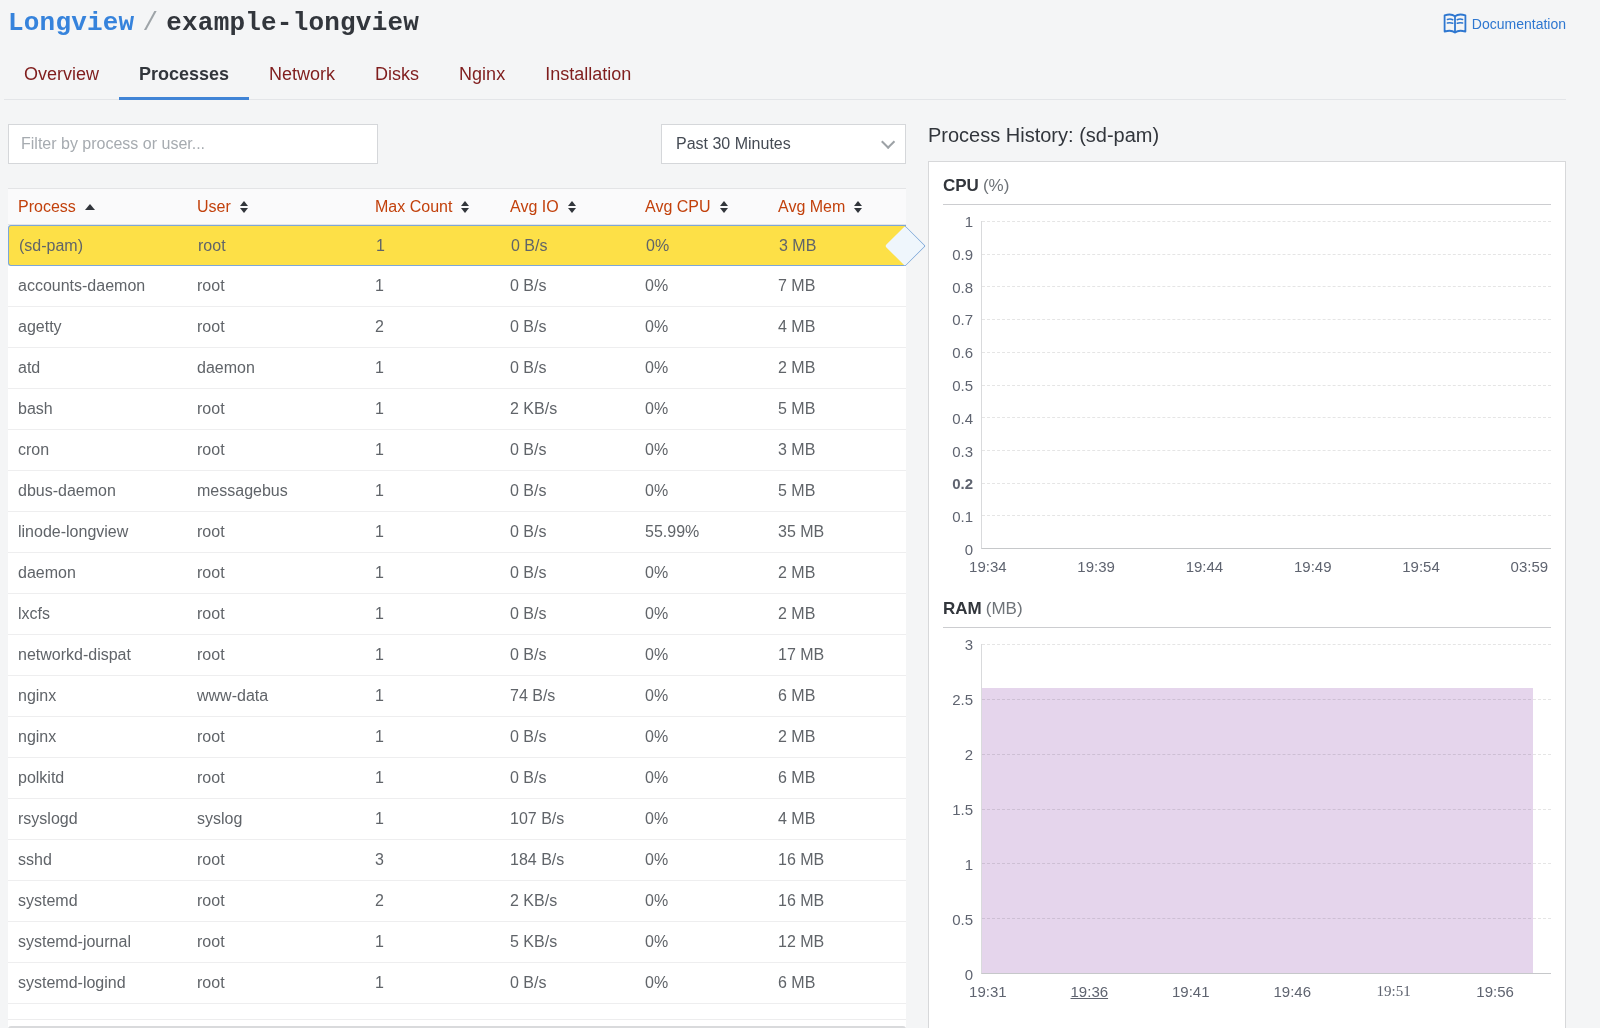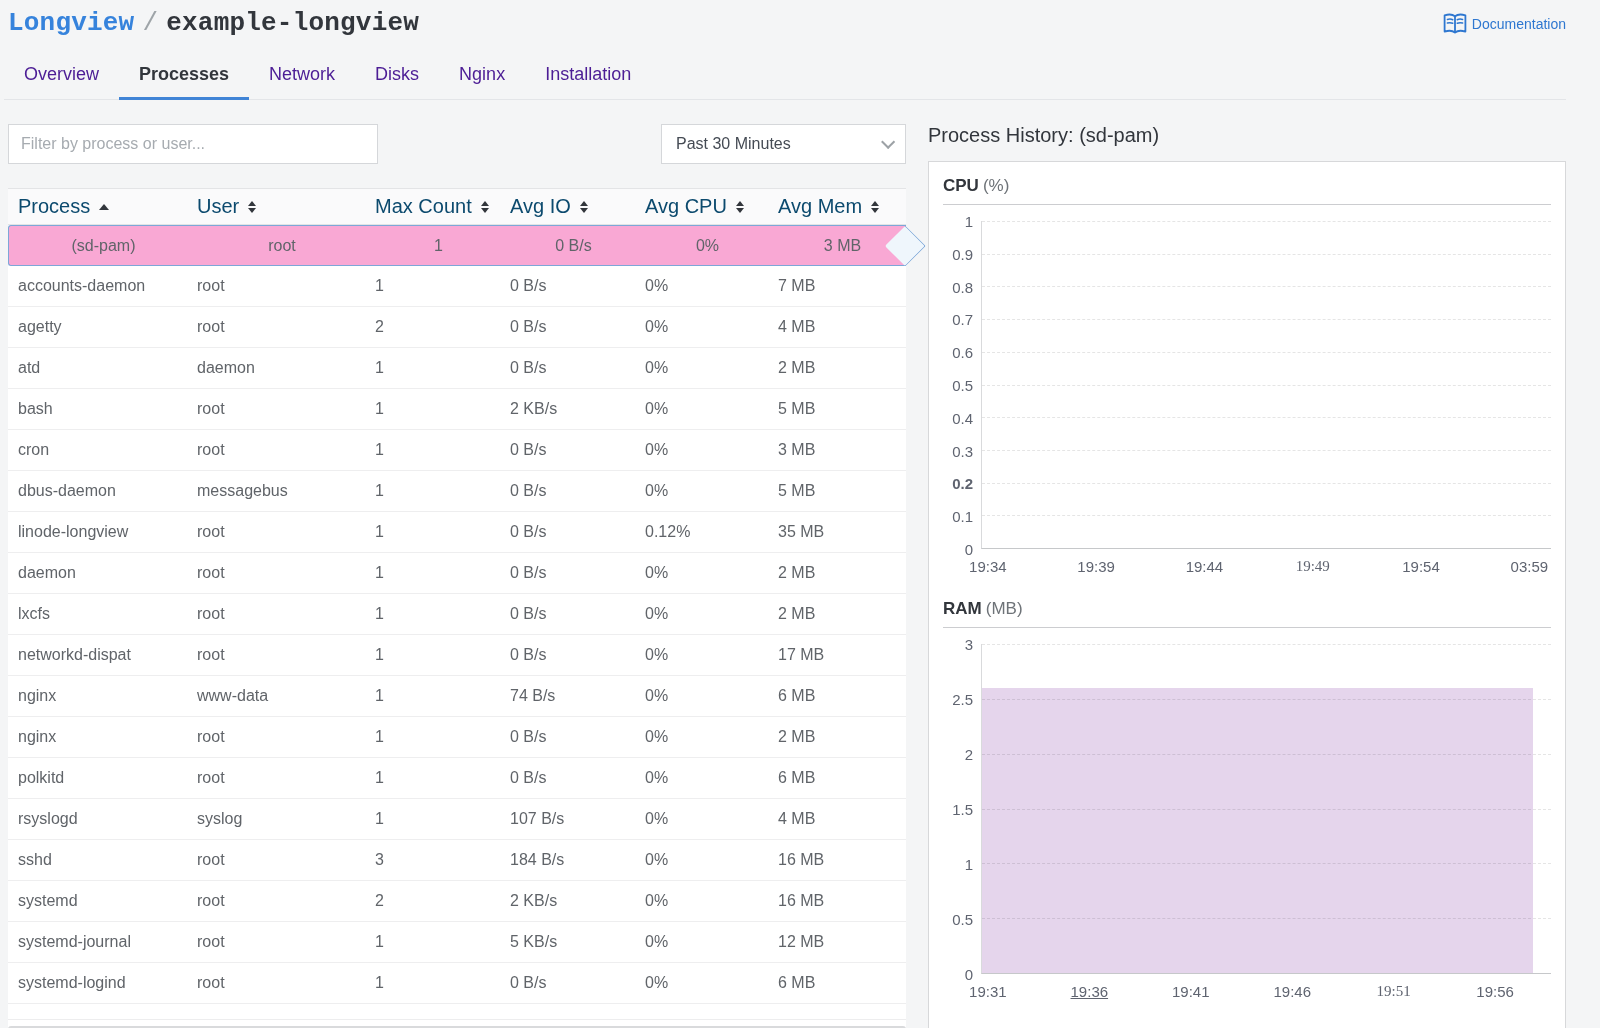--- a/index.html
+++ b/index.html
@@ -11,21 +11,21 @@
     padding:8px 34px 0 8px; height:48px; }
   .breadcrumb { font-size:26px; font-weight:bold; letter-spacing:.2px;font-family:Liberation Mono, monospace; }
   .crumb-section { color:#3683dc; cursor:pointer; }
   .crumb-sep { color:#9ea4a8; font-weight:400; padding:0 8px; }
   .crumb-entity { color:#32363c; }
   .doc-link { display:flex; align-items:center; gap:4px; color:#2e77d0;
     font-size:14px; margin-top:4px; cursor:pointer; }
 
   
   .tabs { display:flex; margin:6px 34px 0 4px; border-bottom:1px solid #e3e5e8; }
-  .tab { padding:10px 20px 12px; font-size:18px; color:#4c1d95; cursor:pointer;
+  .tab { padding:10px 20px 12px; font-size:18px; color:#7f1d1d; cursor:pointer;
     border-bottom:3px solid transparent; margin-bottom:-1px; white-space:nowrap; }
   .tab.active { color:#32363c; font-weight:bold; border-bottom-color:#4084d6; }
 
   
   .main { display:flex; align-items:flex-start; margin-top:24px; }
   .left-col { width:898px; margin-left:8px; flex:none; }
   .right-col { margin-left:22px; width:638px; flex:none; }
 
   
   .filter-row { display:flex; justify-content:space-between; margin-bottom:24px; }
@@ -36,33 +36,33 @@
     display:flex; align-items:center; justify-content:space-between; padding:0 14px;
     font-size:16px; color:#454b54; cursor:pointer; }
   .chev-down { width:10px; height:10px; border-right:2px solid #9da2a6;
     border-bottom:2px solid #9da2a6; transform:rotate(45deg) translateY(-3px); }
 
   
   .ptable { background:#fff; position:relative; }
   .thead, .trow { display:grid; grid-template-columns:179px 178px 135px 135px 133px 1fr;
     align-items:center; }
   .thead { height:37px; background:#fafafb; border-top:1px solid #e3e4e6;
-    border-bottom:1px solid #e3e4e6; font-size:20px; color:#0c4a6e; }
+    border-bottom:1px solid #e3e4e6; font-size:16px; color:#c2410c; }
   .hcell { padding-left:10px; display:flex; align-items:center; gap:9px; cursor:pointer; }
   .sorticons { display:flex; flex-direction:column; gap:2px; }
   .tri-up { width:0; height:0; border-left:4px solid transparent; border-right:4px solid transparent;
     border-bottom:5px solid #32363c; }
   .tri-down { width:0; height:0; border-left:4px solid transparent; border-right:4px solid transparent;
     border-top:5px solid #32363c; }
   .tri-single { border-bottom-width:6px; border-left-width:5px; border-right-width:5px; }
   .trow { height:41px; background:#fff; border-bottom:1px solid #eeeeef; font-size:16px;
     color:#606469; cursor:pointer; }
   .tcell { padding-left:10px; white-space:nowrap; overflow:hidden; }
-  .trow.selected { background:#f9a8d4; border:1px solid #7da7d8; border-right:none;
-    border-radius:3px 0 0 3px; position:relative; z-index:2;text-align:center; }
+  .trow.selected { background:#fde047; border:1px solid #7da7d8; border-right:none;
+    border-radius:3px 0 0 3px; position:relative; z-index:2; }
   .trow.selected::after { content:''; position:absolute; right:-14px; top:50%;
     width:28px; height:28px; transform:translateY(-50%) rotate(45deg);
     background:#eff6fc; border-top:1px solid #7da7d8; border-right:1px solid #7da7d8;
     border-radius:2px; }
   .table-after { height:16px; background:#fff; border-bottom:1px solid #ededee; }
   .hscrollbar { height:6px; background:#d9dadc; border-radius:3px; margin-top:6px; }
 
   
   .panel-title { font-size:20px; color:#32363c; margin:0 0 14px 0; }
   .panel { background:#fff; border:1px solid #d7d8da; padding:12px 14px 30px;
@@ -224,21 +224,21 @@
             <div class="tcell">1</div>
             <div class="tcell">0 B/s</div>
             <div class="tcell">0%</div>
             <div class="tcell">5 MB</div>
           </div>
           <div class="trow">
             <div class="tcell">linode-longview</div>
             <div class="tcell">root</div>
             <div class="tcell">1</div>
             <div class="tcell">0 B/s</div>
-            <div class="tcell">0.12%</div>
+            <div class="tcell">55.99%</div>
             <div class="tcell">35 MB</div>
           </div>
           <div class="trow">
             <div class="tcell">daemon</div>
             <div class="tcell">root</div>
             <div class="tcell">1</div>
             <div class="tcell">0 B/s</div>
             <div class="tcell">0%</div>
             <div class="tcell">2 MB</div>
           </div>
@@ -362,21 +362,21 @@
               <div class="gridline" style="top: 60%;"></div>
               <div class="gridline" style="top: 70%;"></div>
               <div class="gridline" style="top: 80%;"></div>
               <div class="gridline" style="top: 90%;"></div>
             </div>
         </div>
         <div class="x-axis">
             <div class="x-tick" style="left: 1.2%;">19:34</div>
             <div class="x-tick" style="left: 20.2%;">19:39</div>
             <div class="x-tick" style="left: 39.2%;">19:44</div>
-            <div class="x-tick" style="left: 58.2%; font-family: Liberation Serif, serif;">19:49</div>
+            <div class="x-tick" style="left: 58.2%;">19:49</div>
             <div class="x-tick" style="left: 77.2%;">19:54</div>
             <div class="x-tick" style="left: 96.2%;">03:59</div>
           </div>
       </div>
 
       <div class="chart chart-ram">
         <div class="chart-heading">
           <span class="chart-title-b">RAM</span><span class="chart-unit">(MB)</span>
         </div>
         <div class="chart-rule"></div>

